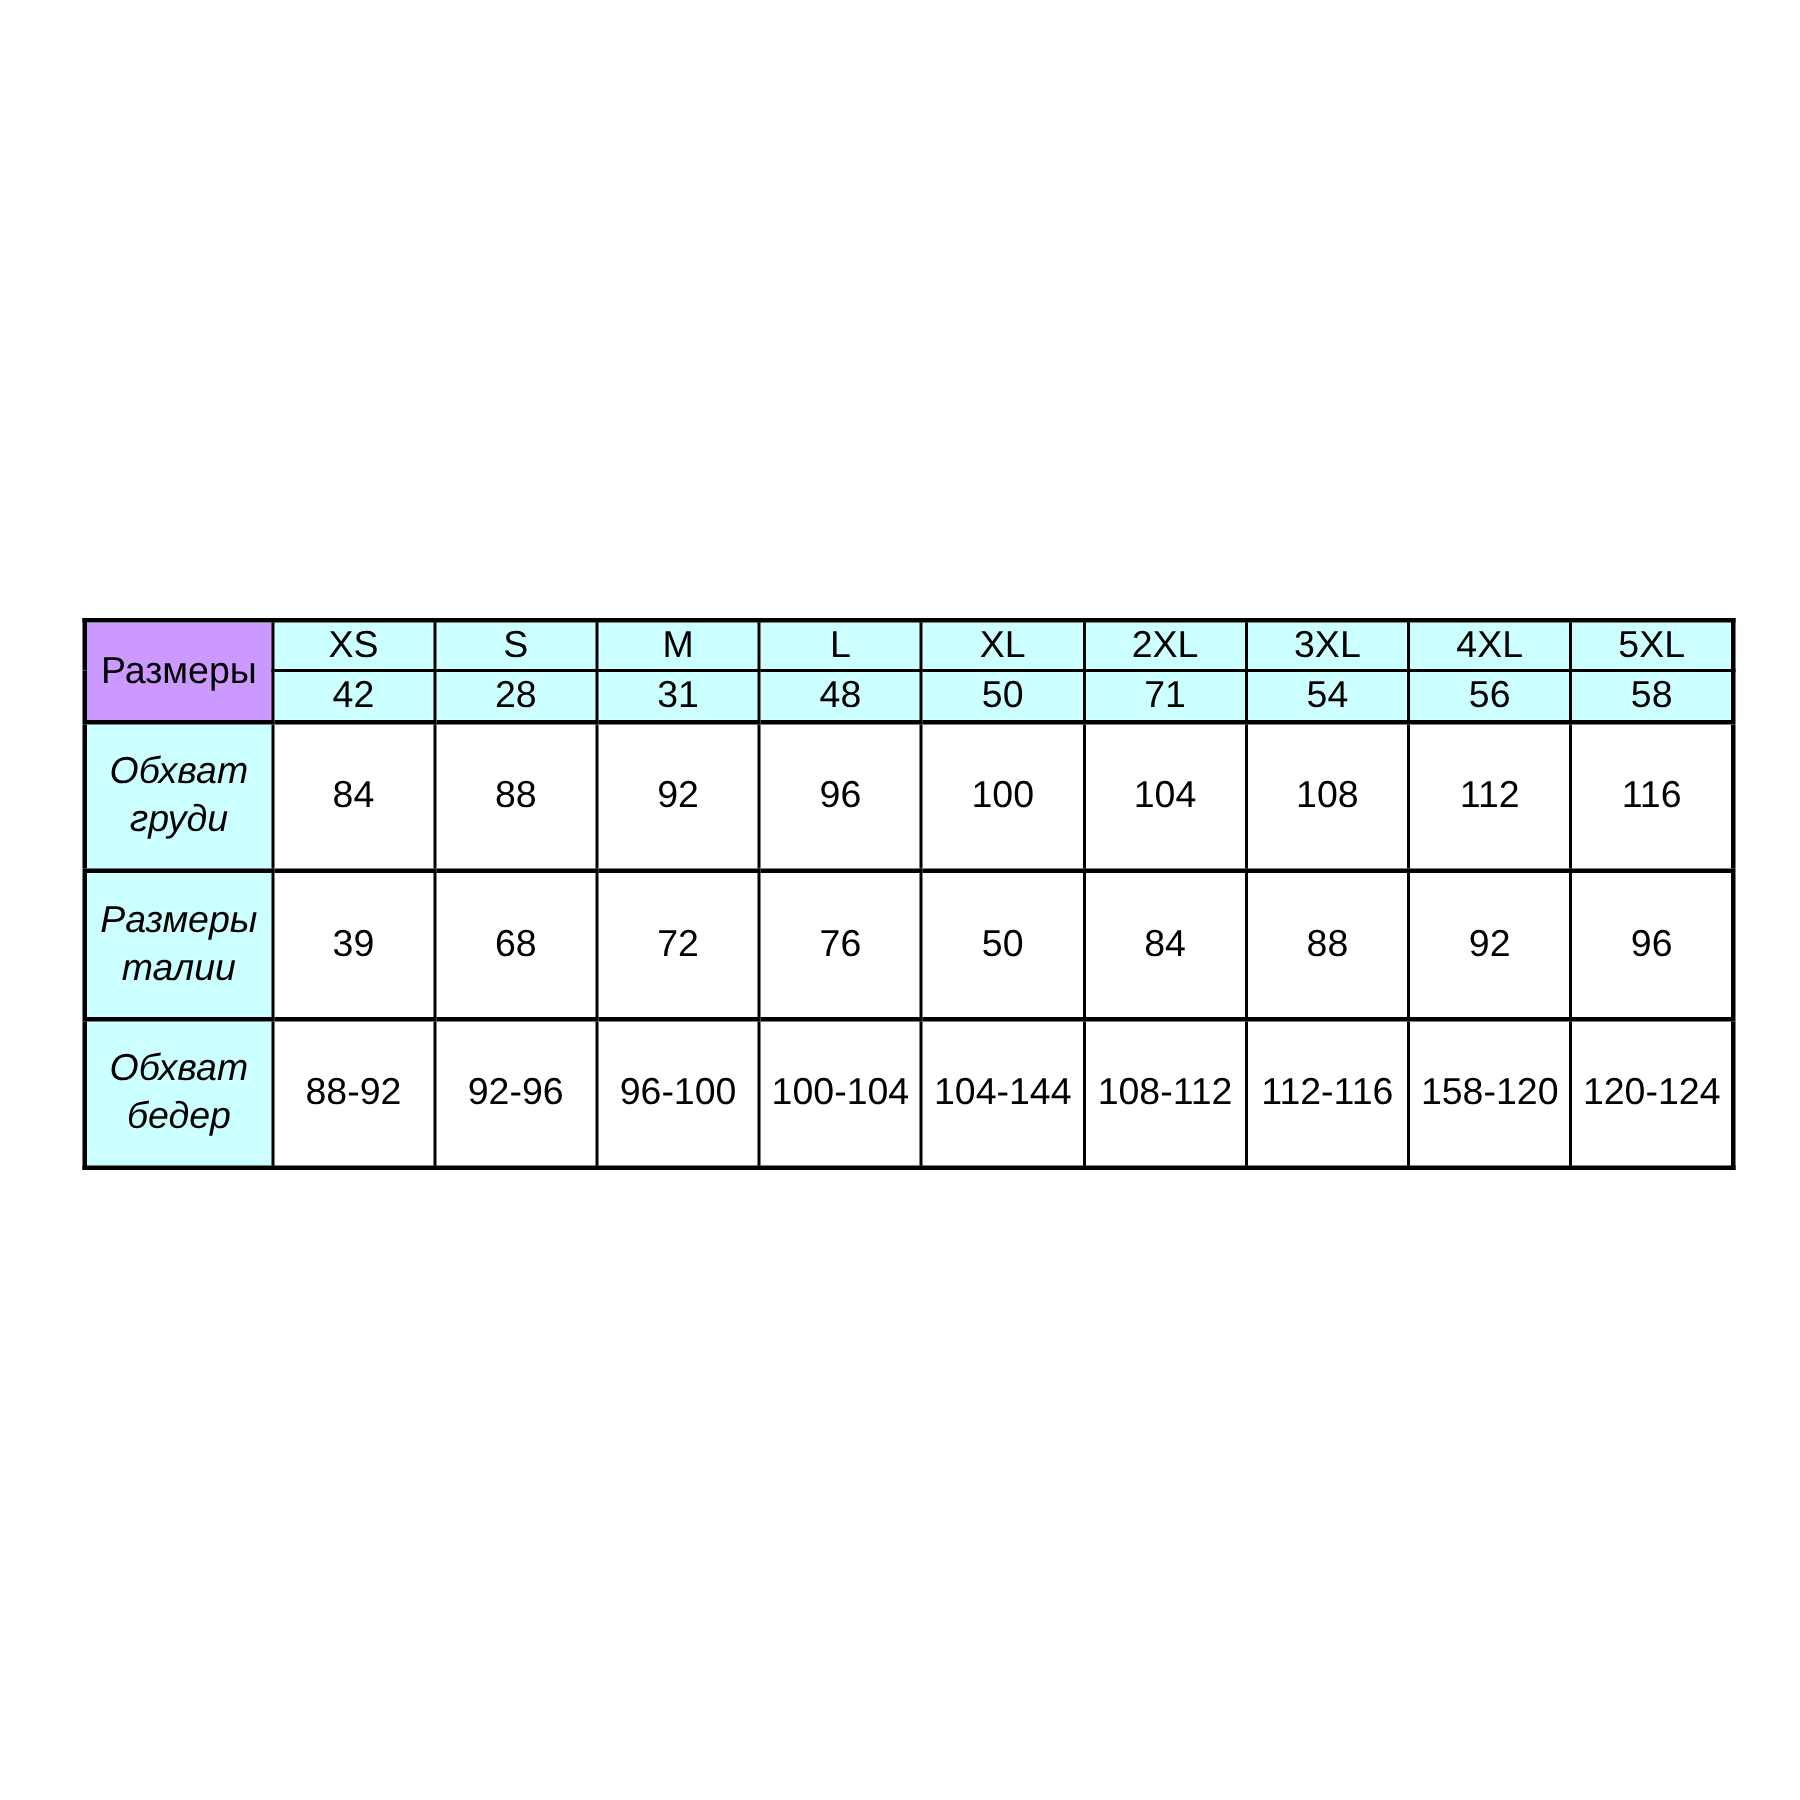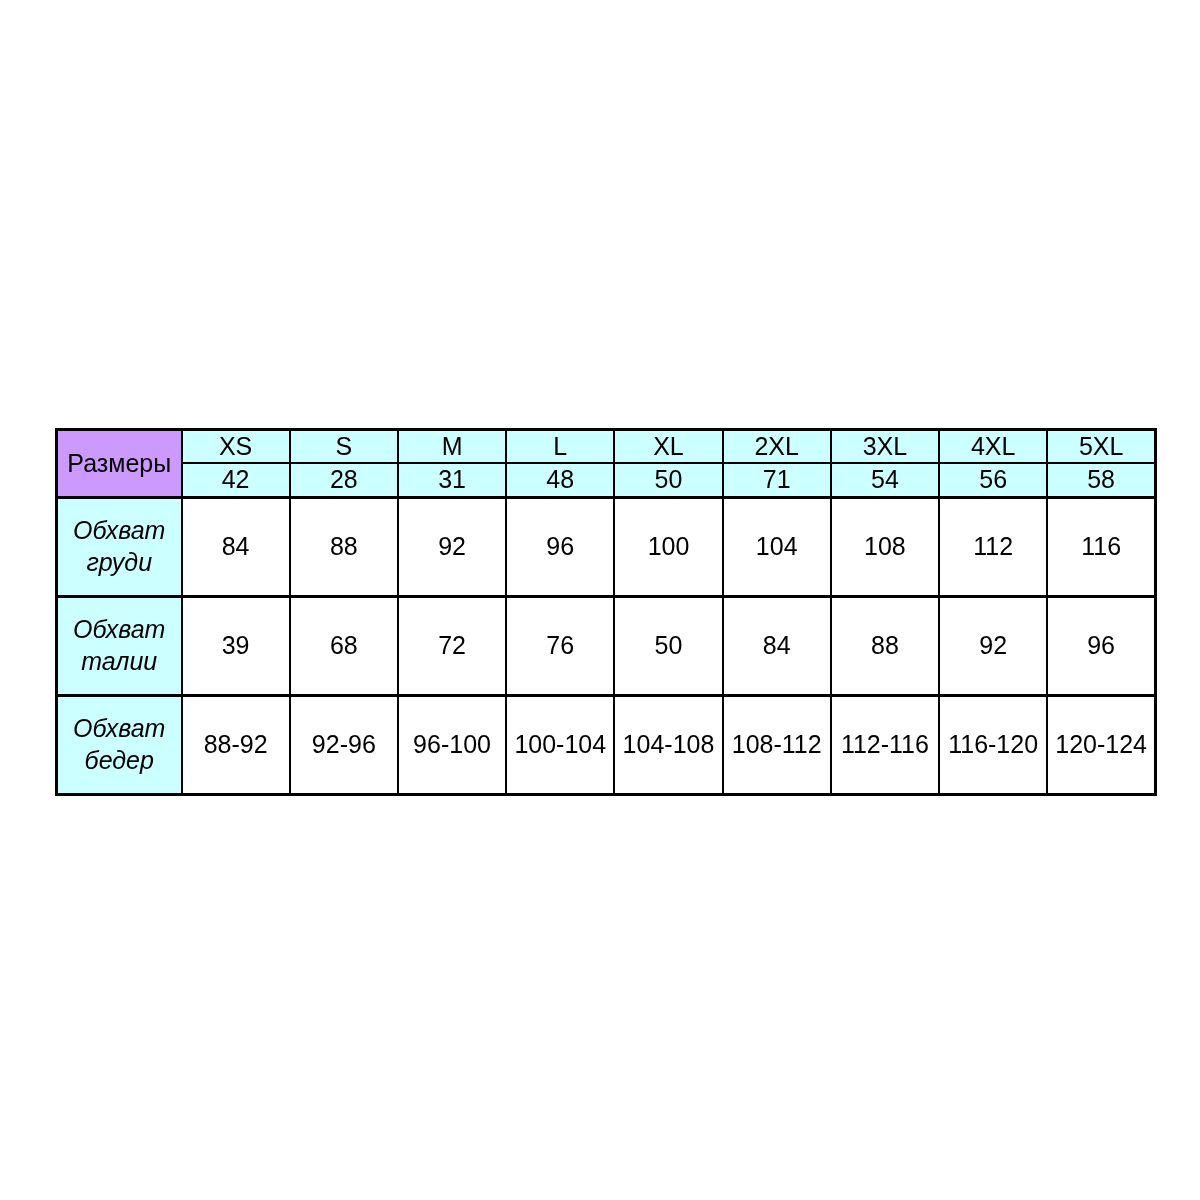--- a/index.html
+++ b/index.html
@@ -11,21 +11,21 @@
   .page {
     position: relative;
     width: 1200px;
     height: 1200px;
     background: var(--page-bg, #ffffff);
     overflow: hidden;
   }
   table.size-table {
     position: absolute;
     left: 55px;
-    top: 428px;
+    top: 412px;
     width: 1102px;
     border-collapse: collapse;
     table-layout: fixed;
     border: 3px solid var(--border, #000000);
     font-size: 25px;
     color: var(--text, #000000);
   }
   table.size-table td {
     border: 2px solid var(--border, #000000);
     text-align: center;
@@ -100,38 +100,38 @@
         <td class="value-cell">88</td>
         <td class="value-cell">92</td>
         <td class="value-cell">96</td>
         <td class="value-cell">100</td>
         <td class="value-cell">104</td>
         <td class="value-cell">108</td>
         <td class="value-cell">112</td>
         <td class="value-cell">116</td>
       </tr>
       <tr class="data-row">
-        <td class="row-label-cell">Обхват талии</td>
+        <td class="row-label-cell">Размеры талии</td>
         <td class="value-cell">39</td>
         <td class="value-cell">68</td>
         <td class="value-cell">72</td>
         <td class="value-cell">76</td>
         <td class="value-cell">50</td>
         <td class="value-cell">84</td>
         <td class="value-cell">88</td>
         <td class="value-cell">92</td>
         <td class="value-cell">96</td>
       </tr>
       <tr class="data-row">
         <td class="row-label-cell">Обхват бедер</td>
         <td class="value-cell">88-92</td>
         <td class="value-cell">92-96</td>
         <td class="value-cell">96-100</td>
         <td class="value-cell">100-104</td>
-        <td class="value-cell">104-108</td>
+        <td class="value-cell">104-144</td>
         <td class="value-cell">108-112</td>
         <td class="value-cell">112-116</td>
-        <td class="value-cell">116-120</td>
+        <td class="value-cell">158-120</td>
         <td class="value-cell">120-124</td>
       </tr>
     </tbody>
   </table>
 </div>
 
 </body></html>

